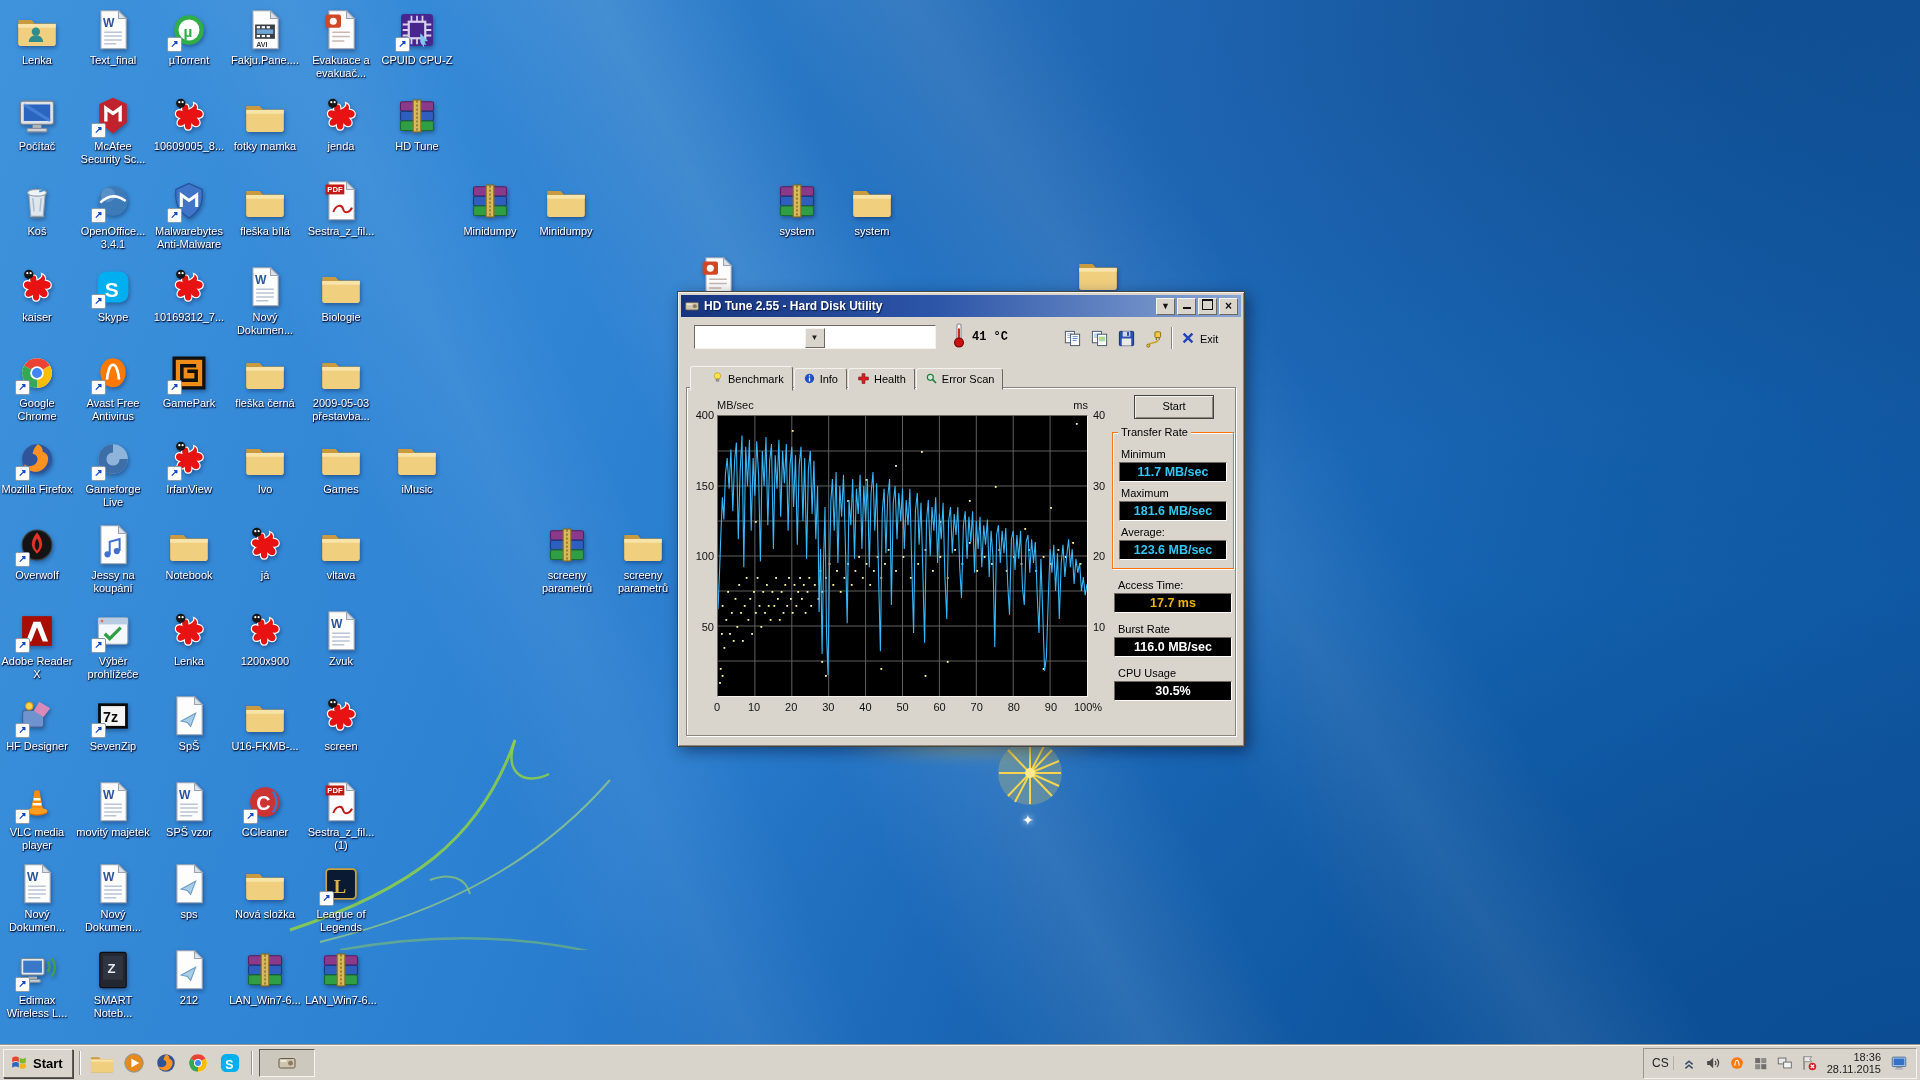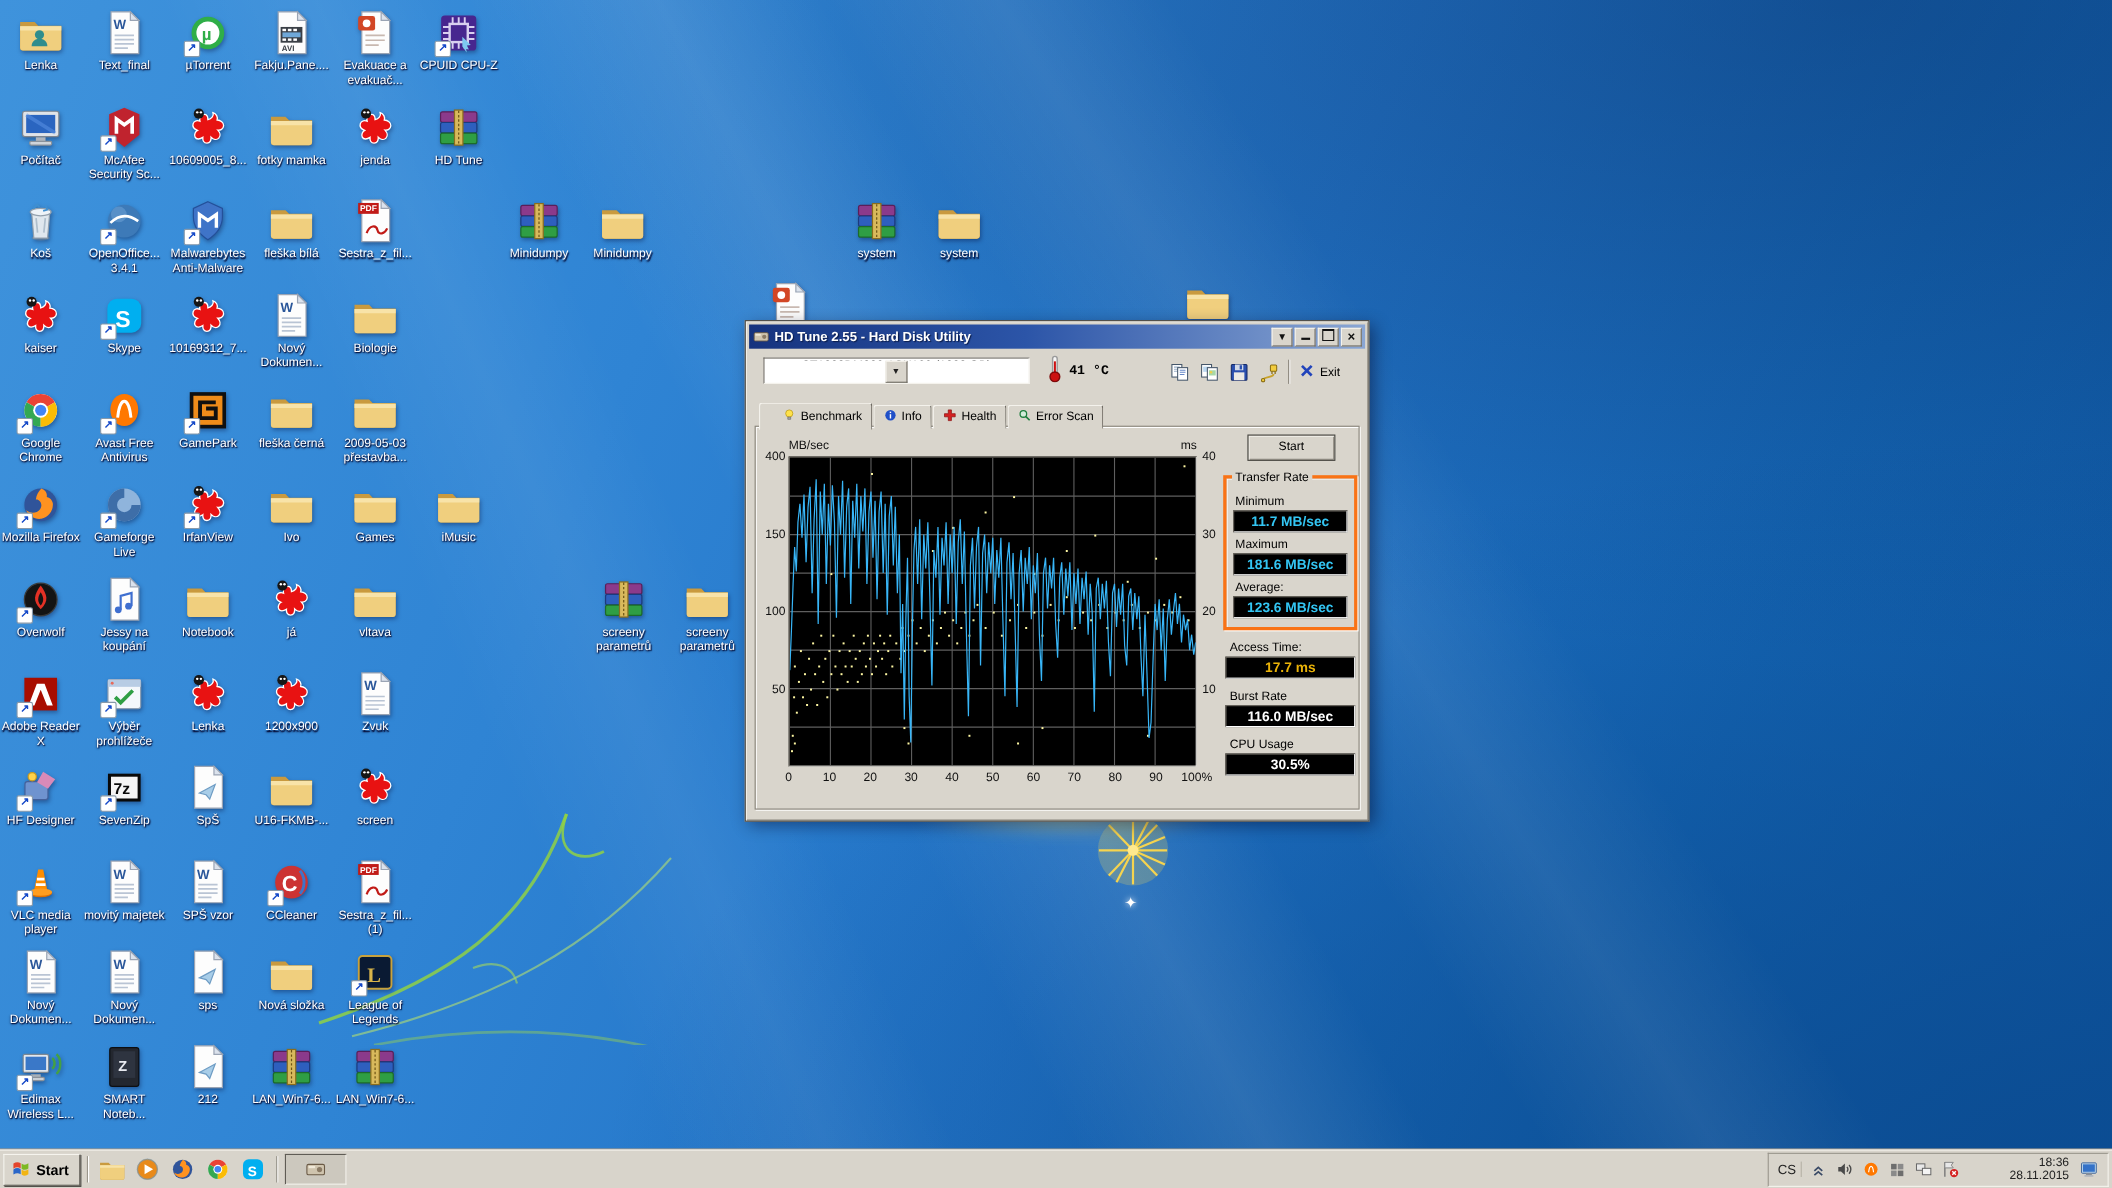--- a/index.html
+++ b/index.html
@@ -65,21 +65,21 @@
   #plot{position:absolute;left:39px;top:123px;width:371px;height:282px;background:#000;
       border:1px solid;border-color:#6e6a62 #f4f2ec #f4f2ec #6e6a62;box-sizing:border-box;}
   #plot svg{display:block;width:369px;height:280px;}
   .tickL{position:absolute;left:4px;width:32px;text-align:right;font-size:11px;color:#111;}
   .tickR{position:absolute;left:415px;width:26px;text-align:left;font-size:11px;color:#111;}
   .tickX{position:absolute;width:36px;text-align:center;font-size:11px;color:#111;top:409px;}
   #startBtn{position:absolute;left:456px;top:103px;width:78px;height:22px;background:#d9d5cc;
       border:1px solid #45443f;box-shadow:inset 1px 1px 0 #f4f2ec, inset -1px -1px 0 #8a867c;
       font-size:11px;text-align:center;line-height:20px;}
   #rpanel{position:absolute;left:434px;top:140px;width:122px;}
-  .gbox{position:relative;border:3px solid #f97316;box-shadow:inset 1px 1px 0 #fff,1px 1px 0 #fff;
+  .gbox{position:relative;border:1px solid #f97316;box-shadow:inset 1px 1px 0 #fff,1px 1px 0 #fff;
       padding:10px 4px 8px;margin-bottom:10px;}
   .legend{position:absolute;top:-7px;left:5px;background:#d9d5cc;font-size:11px;padding:0 3px;}
   .slabel{font-size:11px;margin:5px 0 2px 4px;}
   .slabel.out{margin:10px 0 2px 6px;}
   .vbox{height:18px;background:#000;border:1px solid;border-color:#6e6a62 #fff #fff #6e6a62;
       text-align:center;font-size:12.5px;font-weight:bold;line-height:18px;margin:0 2px;}
   .vbox.cyan{color:#33c6f4}.vbox.yellow{color:#eab308}.vbox.white{color:#fff}
   
   #taskbar{position:absolute;left:0;bottom:0;width:100%;height:35px;background:#d8d4cb;z-index:30;
       border-top:1px solid #f6f4ee;box-shadow:0 -1px 0 #9a968c;display:flex;align-items:center;padding:0 3px;gap:4px;box-sizing:border-box;}
@@ -91,21 +91,21 @@
   .ql{width:30px;height:30px;display:flex;align-items:center;justify-content:center;}
   .ql svg{width:26px;height:26px;}
   .taskbtn{width:54px;height:26px;background:#ccc8be;border:1px solid;border-color:#5f5c55 #f6f4ee #f6f4ee #5f5c55;
       display:flex;align-items:center;justify-content:center;}
   .taskbtn svg{width:20px;height:20px;}
   #tray{margin-left:auto;height:29px;display:flex;align-items:center;gap:6px;padding:0 8px;
       border:1px solid;border-color:#9a968c #f6f4ee #f6f4ee #9a968c;}
   .lang{font-size:12px;color:#222;padding-right:4px;border-right:1px solid #b5b1a6;}
   .trayicon{width:19px;height:19px;display:flex;align-items:center;justify-content:center;}
   .trayicon svg{width:18px;height:18px;}
-  .clock{text-align:right;font-size:11px;line-height:12.5px;color:#222;padding:0 2px;margin-left:36px;}
+  .clock{text-align:right;font-size:11px;line-height:12.5px;color:#222;padding:0 2px;}
 </style>
 </head>
 <body>
 
 <div id="root">
   <div id="streaks"></div>
   <div id="glowband"></div>
   <svg id="grass" width="460" height="330" viewBox="0 0 460 330">
     <path d="M10 310 C 130 270 200 220 235 120" stroke="#8fd145" stroke-width="3" fill="none" opacity=".85"></path>
     <path d="M40 322 C 170 290 260 240 330 160" stroke="#b4e070" stroke-width="2" fill="none" opacity=".6"></path>

